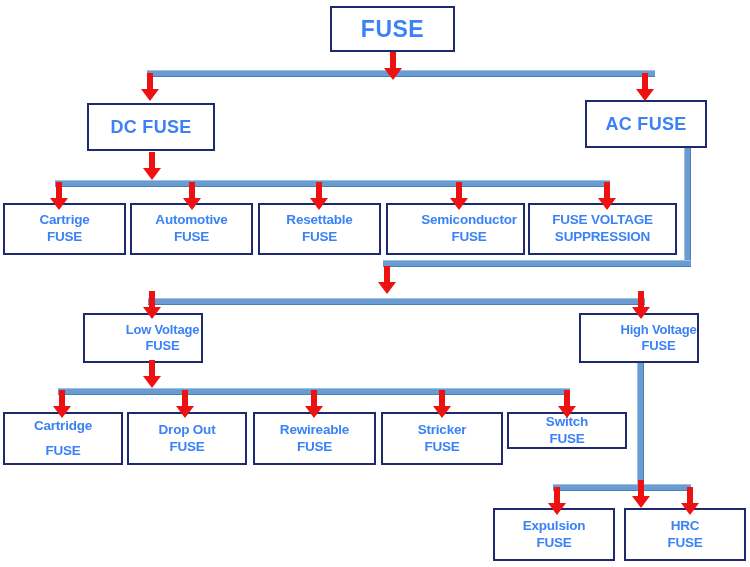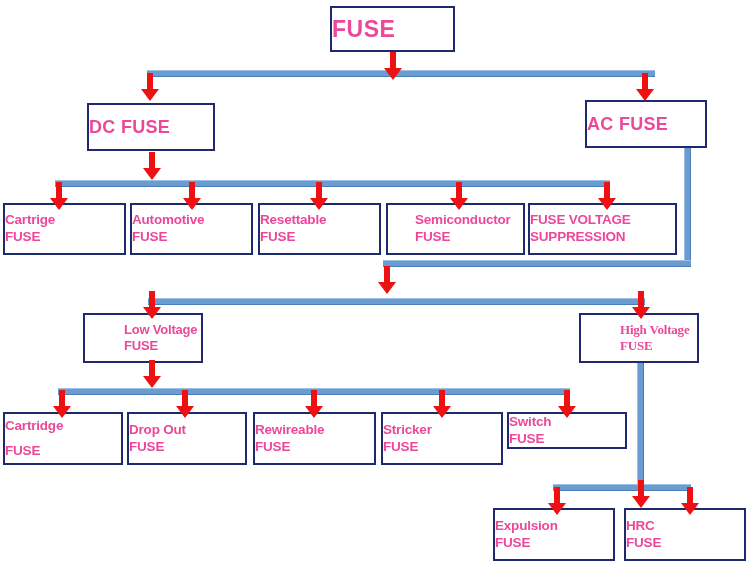--- a/index.html
+++ b/index.html
@@ -10,25 +10,26 @@
     background:#ffffff;
     font-family:"Liberation Sans","DejaVu Sans",sans-serif;
     overflow:hidden;
   }
   
   .node{
     position:absolute;
     box-sizing:border-box;
     border:2px solid #1f2a6e;
     background:#ffffff;
-    color:#ec4899;
+    color:#3b82f6;
     display:flex;
     flex-direction:column;
     align-items:center;
     justify-content:center;
+    text-align:center;
     font-weight:bold;
     line-height:1.25;
     letter-spacing:-0.2px;
     z-index:5;
   }
   .node .l1,.node .l2{display:block;width:100%;}
   .node.root{font-size:23px;letter-spacing:0.5px;}
   .node.lvl1{font-size:18px;letter-spacing:0.3px;}
   .node.leaf{font-size:13.5px;}
   .node.mid{font-size:13px;padding-left:39px;}
@@ -229,21 +230,21 @@
   </div>
   <div class="node leaf" style="left:528px;top:203px;width:149px;height:52px;">
     <span class="l1">FUSE VOLTAGE</span>
     <span class="l2">SUPPRESSION</span>
   </div>
 
   <div class="node mid" style="left:83px;top:313px;width:120px;height:50px;">
     <span class="l1">Low Voltage</span>
     <span class="l2">FUSE</span>
   </div>
-  <div class="node mid" style="left:579px;top:313px;width:120px;height:50px;font-family:Liberation Serif, serif;">
+  <div class="node mid" style="left:579px;top:313px;width:120px;height:50px;">
     <span class="l1">High Voltage</span>
     <span class="l2">FUSE</span>
   </div>
 
   <div class="node leaf" style="left:3px;top:412px;width:120px;height:53px;gap:8px;">
     <span class="l1">Cartridge</span>
     <span class="l2">FUSE</span>
   </div>
   <div class="node leaf" style="left:127px;top:412px;width:120px;height:53px;">
     <span class="l1">Drop Out</span>

